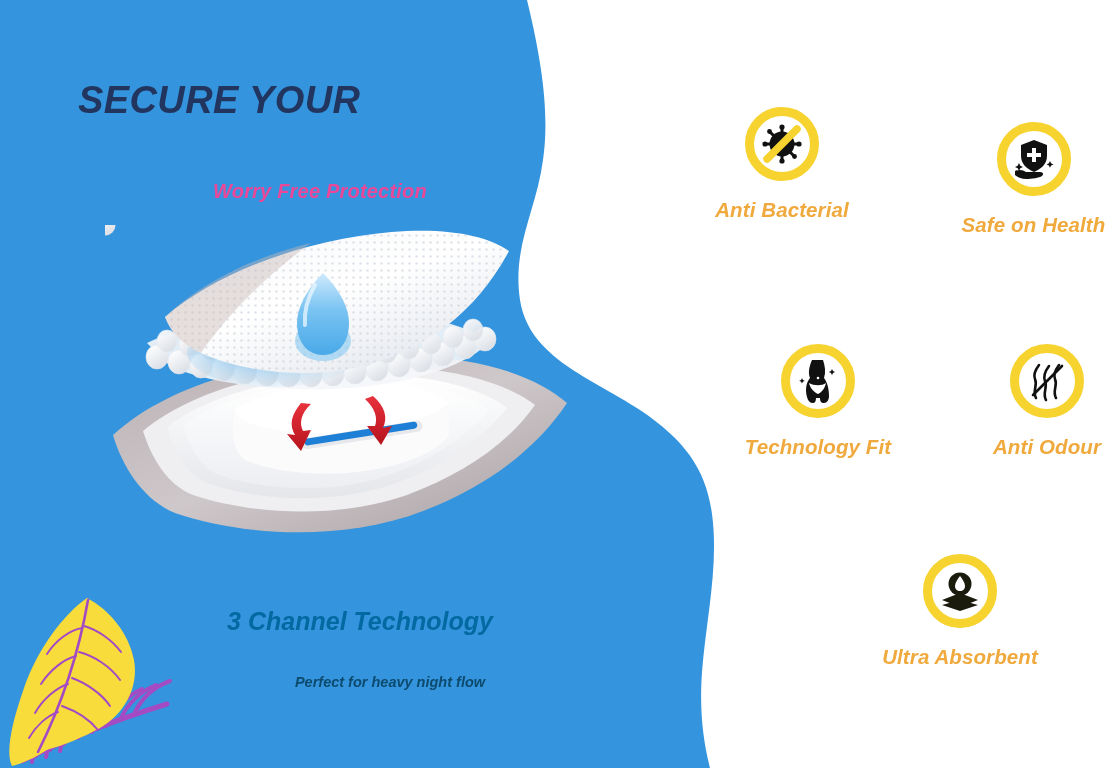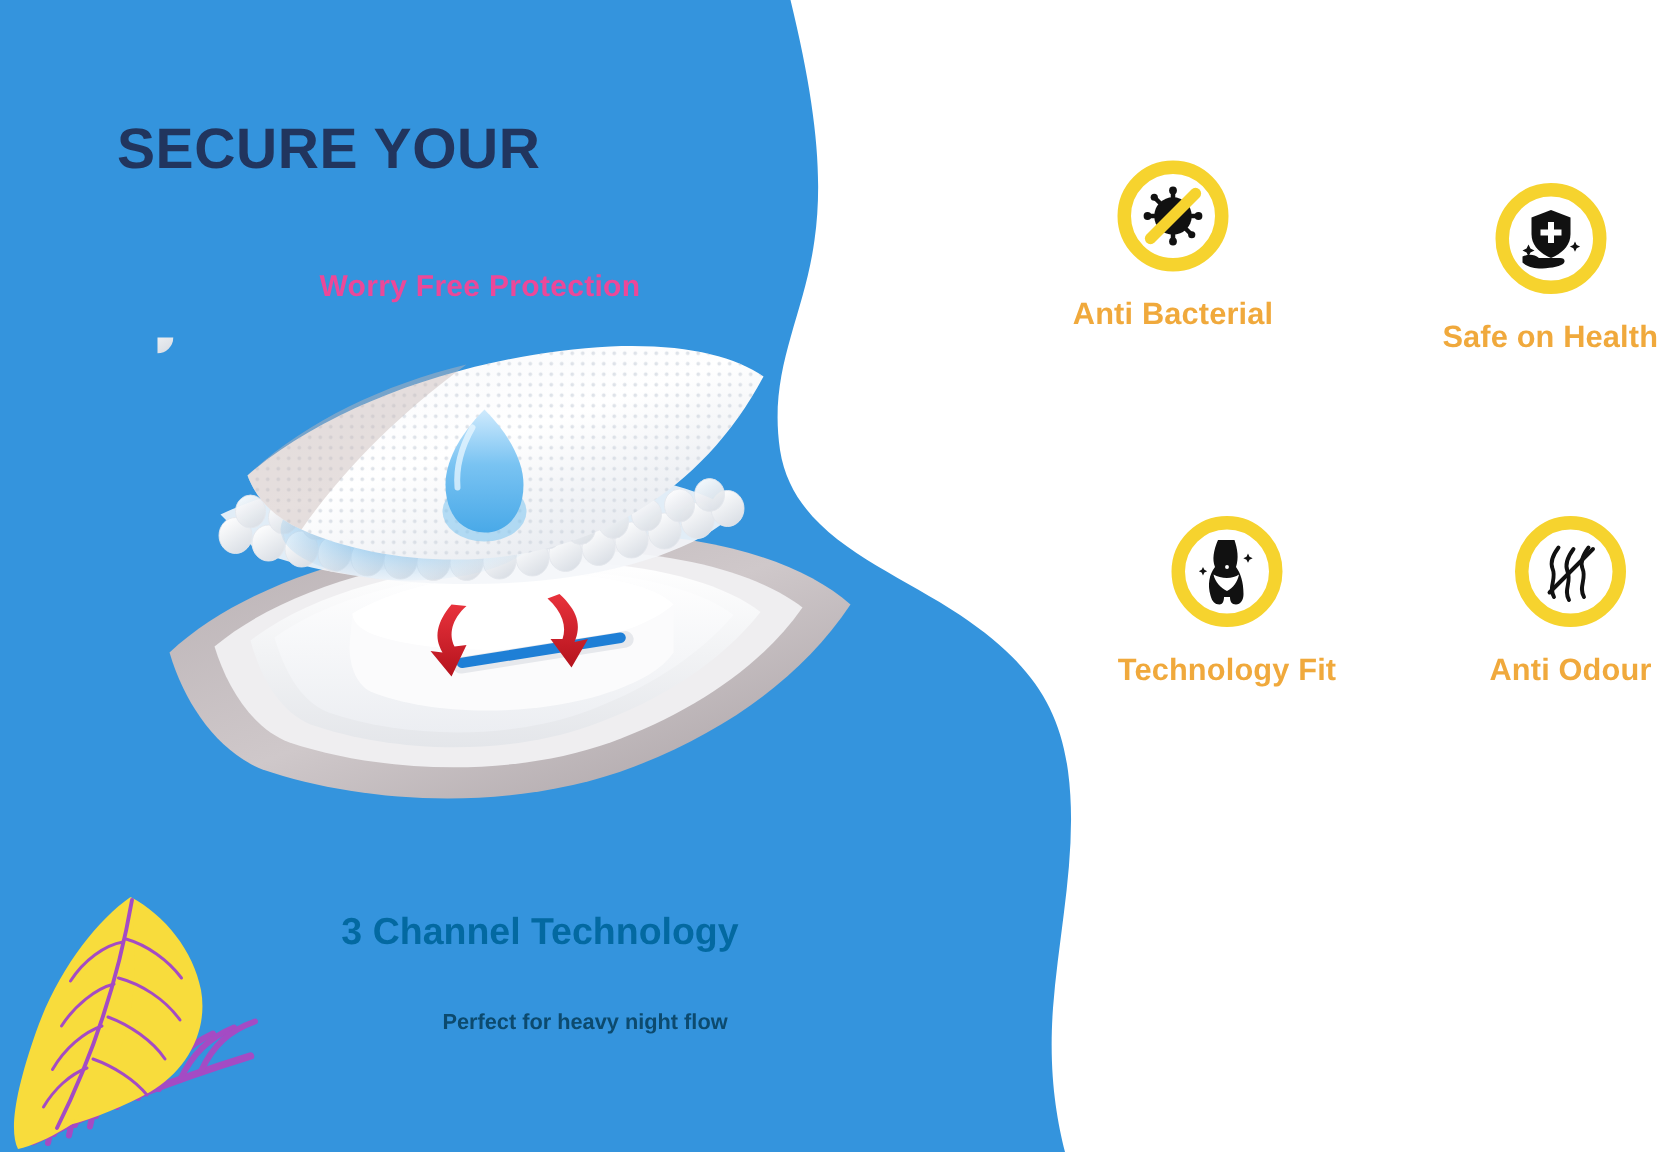--- a/index.html
+++ b/index.html
@@ -1,21 +1,21 @@
 <!DOCTYPE html>
 <html><head>
 <meta charset="utf-8">
 <style>
   html,body{margin:0;padding:0;}
   body{
     width:1114px;height:768px;overflow:hidden;
     font-family:"Liberation Sans", sans-serif;
     background:#ffffff;
   }
-  .canvas{position:relative;width:1114px;height:768px;overflow:hidden;background:#ffffff;}
+  .canvas{position:relative;width:1114px;height:768px;overflow:hidden;background:#ffffff;font-style:italic;}
 
   
   .blue-shape{position:absolute;left:0;top:0;width:760px;height:768px;}
 
   
   .headline{
     position:absolute;left:78px;top:74px;width:430px;
     color:#21355E;font-size:38px;font-weight:bold;line-height:1.38;
     letter-spacing:.4px;
   }
@@ -334,14 +334,27 @@
           <path d="M13,41 C9,34 15,29 12,22 C10,17 13,12 16,8"></path>
           <path d="M23,43 C19,36 25,31 22,24 C20,19 23,13 26,9"></path>
           <path d="M33,41 C29,34 35,29 32,22 C30,17 33,12 36,8"></path>
         </g>
         <path d="M10,38 L39,9" stroke="#111111" stroke-width="2.6" stroke-linecap="round"></path>
       </svg>
     </div>
     <div class="flabel">Anti Odour</div>
   </div>
 
+  <div class="feature" id="f-ultra-absorbent">
+    <div class="ring">
+      <svg width="48" height="48" viewBox="0 0 48 48">
+        <circle cx="24" cy="17" r="11.5" fill="#1a1a0d"></circle>
+        <path d="M24,9 C27,13 29,16 29,19 C29,22 27,24 24,24 C21,24 19,22 19,19 C19,16 21,13 24,9 Z" fill="#ffffff"></path>
+        <g fill="#1a1a0d">
+          <path d="M24,26 L42,33 L24,40 L6,33 Z"></path>
+          <path d="M24,33 L42,38 L24,44 L6,38 Z"></path>
+        </g>
+      </svg>
+    </div>
+    <div class="flabel">Ultra Absorbent</div>
+  </div>
 
 </div>
 
 </body></html>

